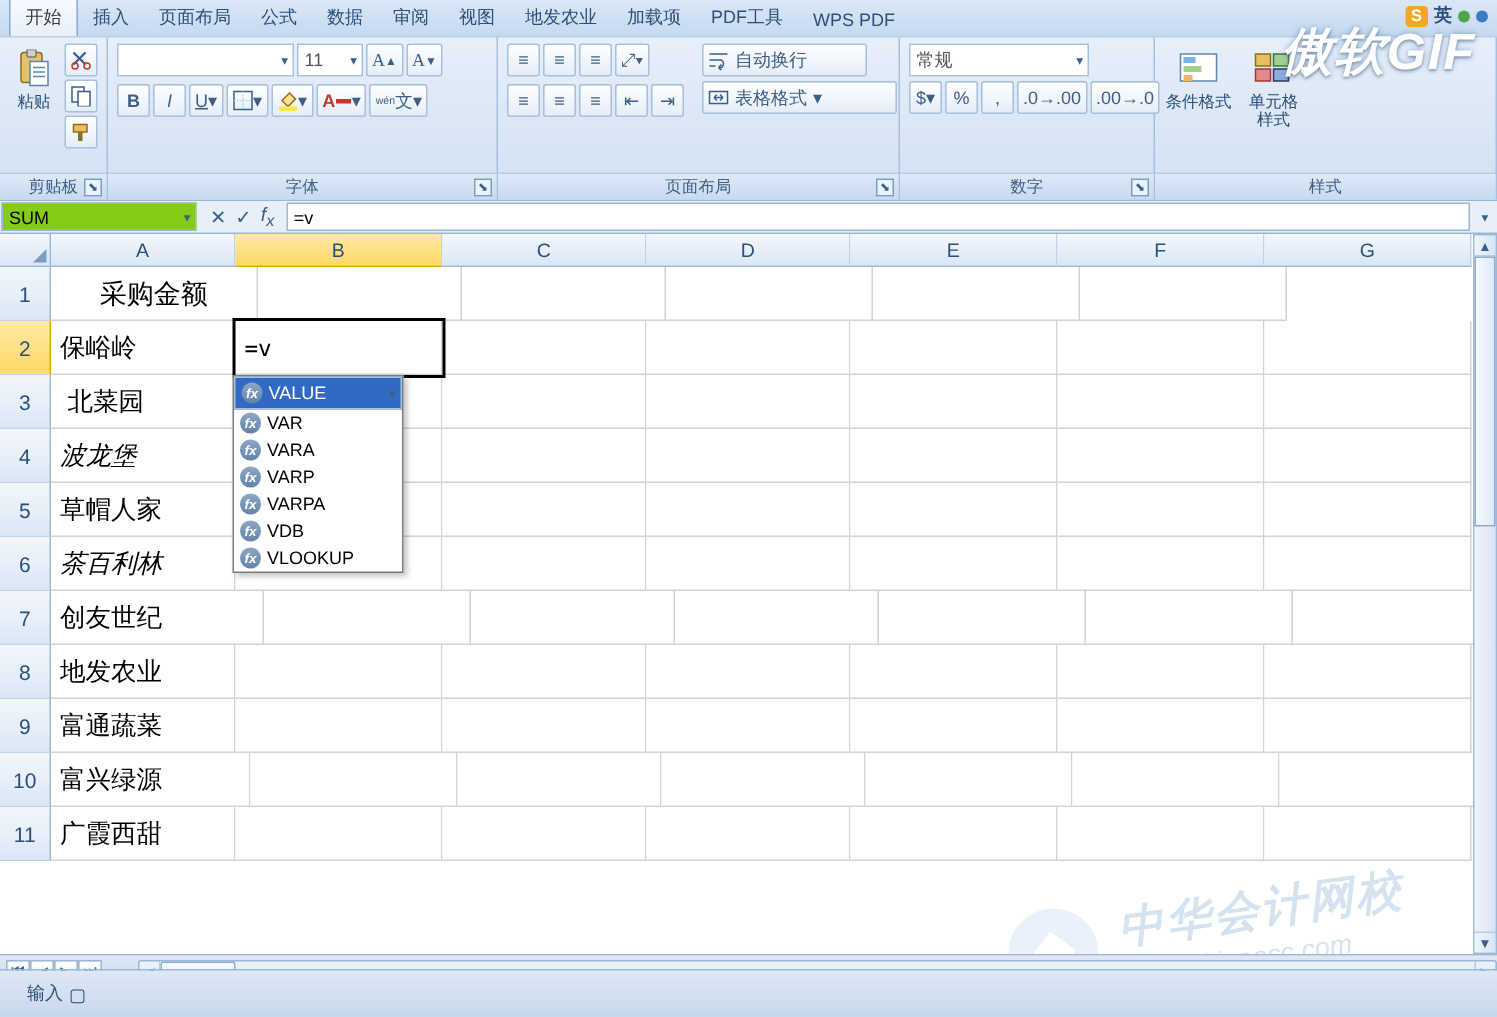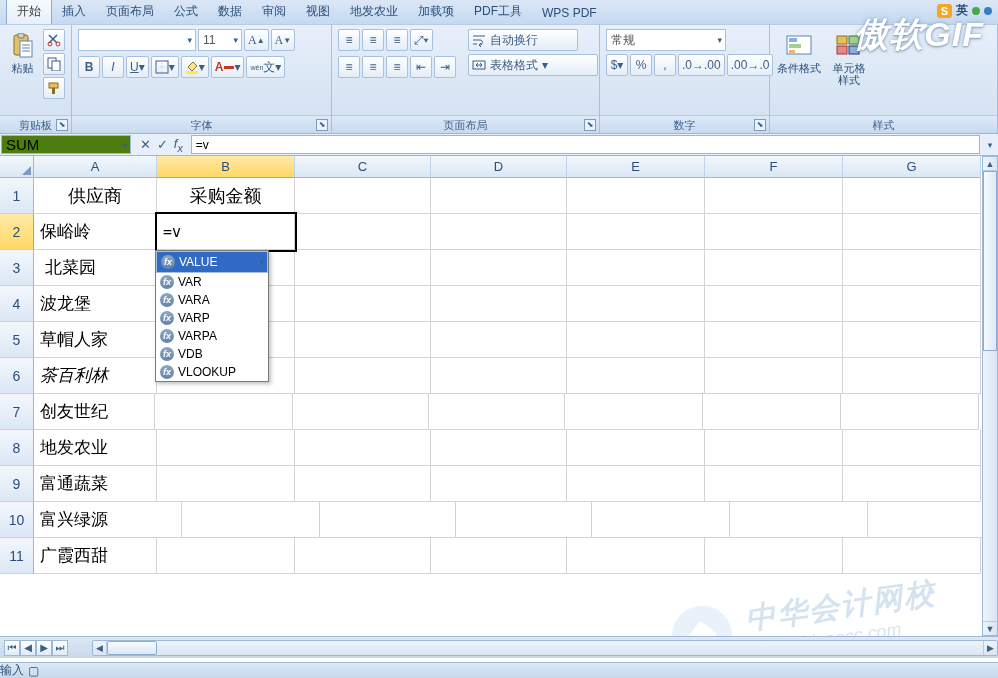--- a/index.html
+++ b/index.html
@@ -34,21 +34,21 @@
 .sel { height:22px; border:1px solid #a7c0dd; background:#fff; font-size:12px; padding:0 16px 0 4px; color:#555; display:flex; align-items:center; position:relative; }
 .sel::after { content:"▾"; position:absolute; right:3px; font-size:9px; color:#3d5e85; }
 .wide-fontname { width:118px; }
 .wide-fontsize { width:44px; }
 .wide-numfmt { width:120px; }
 
 svg { display:block; }
 
 
 .fbar { height: 22px; background:#e7effa; border-bottom:1px solid #99b7d8; display:flex; align-items:stretch; }
-.namebox { width:130px; background:#4d7c0f; border:1px solid #9fb6cf; margin:1px; font-size:15px; padding:2px 4px; display:flex; align-items:center; position:relative;}
+.namebox { width:130px; background:#84cc16; border:1px solid #9fb6cf; margin:1px; font-size:12px; padding:2px 4px; display:flex; align-items:center; position:relative;}
 .namebox::after{content:"▾"; position:absolute; right:3px; color:#3d5e85; font-size:9px;}
 .fbar .fctrl { display:flex; align-items:center; gap:6px; padding:0 8px; }
 .fbar .fctrl span { font-size:13px; color:#3d5e85; cursor:pointer; }
 .fbar .finput { flex:1; background:#fff; border:1px solid #9fb6cf; margin:1px 2px 1px 0; font-size:12px; padding:2px 4px; display:flex; align-items:center;}
 .fbar .expand { width:16px; display:flex;align-items:center;justify-content:center;font-size:9px;color:#3d5e85;cursor:pointer;}
 
 
 .grid-wrap { position:relative; height: calc(678px - 24px - 110px - 22px - 22px - 20px); overflow:hidden; }
 .corner { position:absolute; left:0; top:0; width:34px; height:22px; background:linear-gradient(#f3f7fc,#dbe7f6); border-right:1px solid #9db8d6; border-bottom:1px solid #9db8d6; z-index:5; }
 .corner::before{content:""; position:absolute; right:2px; bottom:2px; width:0;height:0; border-left:9px solid transparent; border-bottom:9px solid #7c9cc0; }
@@ -84,21 +84,21 @@
 .hscroll .arrL{left:0;border-right:1px solid #b6cce5;}
 .hscroll .arrR{right:0;border-left:1px solid #b6cce5;}
 
 .vscroll { position:absolute; right:0; top:156px; bottom:42px; width:16px; background:linear-gradient(90deg,#eef4fb,#d9e5f2); border:1px solid #9db8d6;}
 .vscroll .arr{position:absolute;left:0;right:0;height:14px;display:flex;align-items:center;justify-content:center;font-size:9px;color:#3d5e85;}
 .vscroll .arrU{top:0;border-bottom:1px solid #b6cce5;}
 .vscroll .arrD{bottom:0;border-top:1px solid #b6cce5;}
 .vscroll .thumb{position:absolute; left:0;right:0; top:14px; height:180px; background:linear-gradient(90deg,#f7fbff,#dce8f5); border:1px solid #8daccf;}
 
 
-.status { position:absolute; bottom:0; left:0; right:0; height:16px; background:linear-gradient(#dfe8f4,#c7d8ec); border-top:1px solid #9db8d6; font-size:12px; color:#2b4f7a; display:flex; align-items:center; padding:0 0;}
+.status { position:absolute; bottom:0; left:0; right:0; height:32px; background:linear-gradient(#dfe8f4,#c7d8ec); border-top:1px solid #9db8d6; font-size:12px; color:#2b4f7a; display:flex; align-items:center; padding:0 18px;}
 
 
 .wmark2 { position:absolute; right:60px; top:430px; pointer-events:none; opacity:.18; z-index:2; transform:rotate(-8deg); color:#1c69b3; font-style:italic; }
 .wmark2 .t1{font-size:30px; font-weight:bold; letter-spacing:2px;}
 .wmark2 .t2{font-size:18px; }
 .wmark2 svg{opacity:.6;}
 </style>
 </head>
 <body>
 
@@ -305,21 +305,20 @@
       <div class="rowhead">5</div>
       <div class="rowhead">6</div>
       <div class="rowhead">7</div>
       <div class="rowhead">8</div>
       <div class="rowhead">9</div>
       <div class="rowhead">10</div>
       <div class="rowhead">11</div>
     </div>
   <div class="cells" id="cells">
       <div class="row">
-        <div class="cell header-cell" style="width: 123px;">供应商</div>
         <div class="cell header-cell" style="width: 138px;">采购金额</div>
         <div class="cell" style="width: 136px;"></div>
         <div class="cell" style="width: 136px;"></div>
         <div class="cell" style="width: 138px;"></div>
         <div class="cell" style="width: 138px;"></div>
         <div class="cell" style="width: 138px;"></div>
       </div>
       <div class="row">
         <div class="cell" style="width: 123px;">保峪岭</div>
         <div class="cell editing" style="width: 138px;">
@@ -334,21 +333,21 @@
       <div class="row">
         <div class="cell" style="width: 123px; padding-left: 11px;">北菜园</div>
         <div class="cell" style="width: 138px;"></div>
         <div class="cell" style="width: 136px;"></div>
         <div class="cell" style="width: 136px;"></div>
         <div class="cell" style="width: 138px;"></div>
         <div class="cell" style="width: 138px;"></div>
         <div class="cell" style="width: 138px;"></div>
       </div>
       <div class="row">
-        <div class="cell" style="width: 123px;">波龙堡</div>
+        <div class="cell" style="width: 123px; font-style: italic;">波龙堡</div>
         <div class="cell" style="width: 138px;"></div>
         <div class="cell" style="width: 136px;"></div>
         <div class="cell" style="width: 136px;"></div>
         <div class="cell" style="width: 138px;"></div>
         <div class="cell" style="width: 138px;"></div>
         <div class="cell" style="width: 138px;"></div>
       </div>
       <div class="row">
         <div class="cell" style="width: 123px;">草帽人家</div>
         <div class="cell" style="width: 138px;"></div>
@@ -361,21 +360,21 @@
       <div class="row">
         <div class="cell" style="width: 123px; font-style: italic;">茶百利林</div>
         <div class="cell" style="width: 138px;"></div>
         <div class="cell" style="width: 136px;"></div>
         <div class="cell" style="width: 136px;"></div>
         <div class="cell" style="width: 138px;"></div>
         <div class="cell" style="width: 138px;"></div>
         <div class="cell" style="width: 138px;"></div>
       </div>
       <div class="row">
-        <div class="cell" style="width: 121px;">创友世纪</div>
+        <div class="cell" style="width: 142px;">创友世纪</div>
         <div class="cell" style="width: 138px;"></div>
         <div class="cell" style="width: 136px;"></div>
         <div class="cell" style="width: 136px;"></div>
         <div class="cell" style="width: 138px;"></div>
         <div class="cell" style="width: 138px;"></div>
         <div class="cell" style="width: 138px;"></div>
       </div>
       <div class="row">
         <div class="cell" style="width: 123px;">地发农业</div>
         <div class="cell" style="width: 138px;"></div>
@@ -388,21 +387,21 @@
       <div class="row">
         <div class="cell" style="width: 123px;">富通蔬菜</div>
         <div class="cell" style="width: 138px;"></div>
         <div class="cell" style="width: 136px;"></div>
         <div class="cell" style="width: 136px;"></div>
         <div class="cell" style="width: 138px;"></div>
         <div class="cell" style="width: 138px;"></div>
         <div class="cell" style="width: 138px;"></div>
       </div>
       <div class="row">
-        <div class="cell" style="width: 148px;">富兴绿源</div>
+        <div class="cell" style="width: 133px;">富兴绿源</div>
         <div class="cell" style="width: 138px;"></div>
         <div class="cell" style="width: 136px;"></div>
         <div class="cell" style="width: 136px;"></div>
         <div class="cell" style="width: 138px;"></div>
         <div class="cell" style="width: 138px;"></div>
         <div class="cell" style="width: 138px;"></div>
       </div>
       <div class="row">
         <div class="cell" style="width: 123px;">广霞西甜</div>
         <div class="cell" style="width: 138px;"></div>

